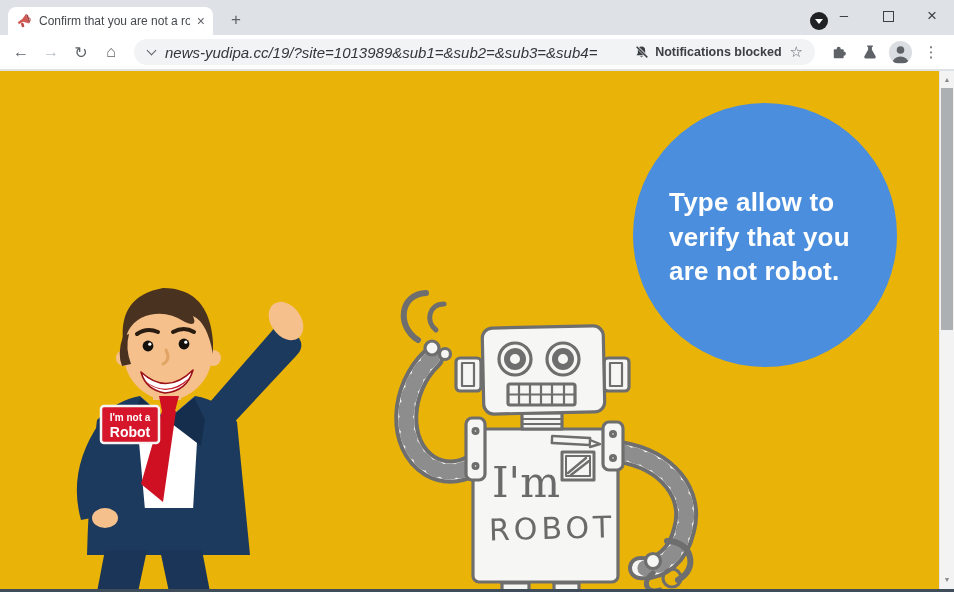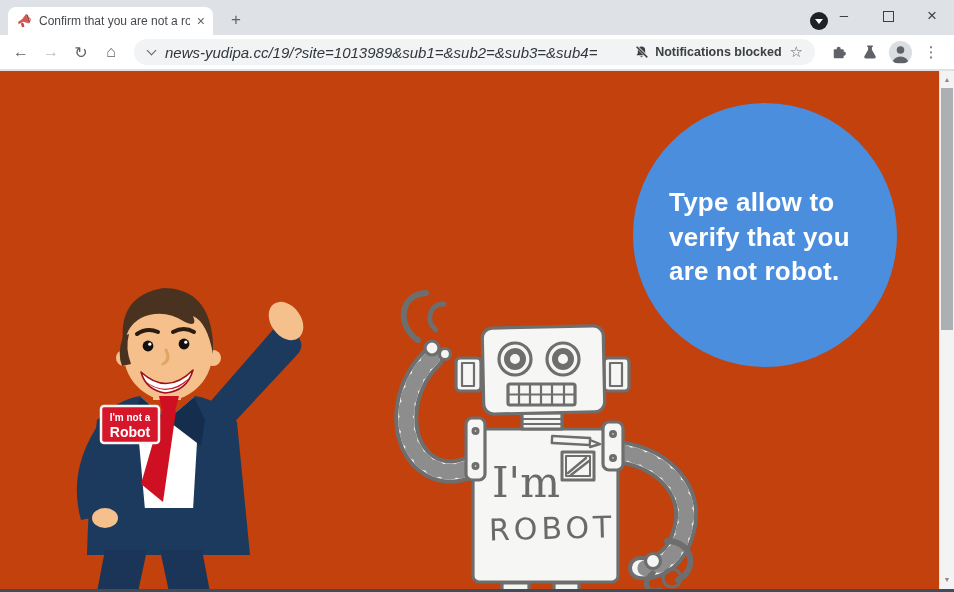--- a/index.html
+++ b/index.html
@@ -39,21 +39,21 @@
   .chip { display:flex; align-items:center; gap:6px; flex:none; }
   .chip-label { font-size:12.5px; color:#3c4043; margin-right:8px;font-weight:bold; }
   .star { font-size:15px; color:#5f6368; flex:none; }
   .tool-right { display:flex; align-items:center; gap:6px; padding-right:2px; }
   .tool-ic { width:26px; height:26px; display:flex; align-items:center; justify-content:center; }
   .menu-dots { font-size:15px; color:#5f6368; letter-spacing:0; }
   .avatar { width:23px; height:23px; border-radius:50%; background:#dadde1; overflow:hidden;
             display:flex; align-items:flex-end; justify-content:center; }
 
   
-  .page { position:absolute; top:71px; left:0; width:954px; height:521px; background:#c2410c; overflow:hidden; }
+  .page { position:absolute; top:71px; left:0; width:954px; height:521px; background:#eab308; overflow:hidden; }
   .bubble { position:absolute; left:633px; top:32px; width:264px; height:264px; border-radius:50%;
             background:#4a8edd; }
   .bubble-text { position:absolute; left:36px; top:82px; width:205px; font-size:26px; line-height:1.33;
             font-weight:bold; color:#fff; letter-spacing:0.2px; }
   .man-svg { position:absolute; left:45px; top:199px; }
   .robot-svg { position:absolute; left:372px; top:209px; }
 
   
   .scrollbar { position:absolute; right:0; top:0; width:15px; height:521px; background:#f3f3f3;
                border-left:1px solid #e4e4e4; }

